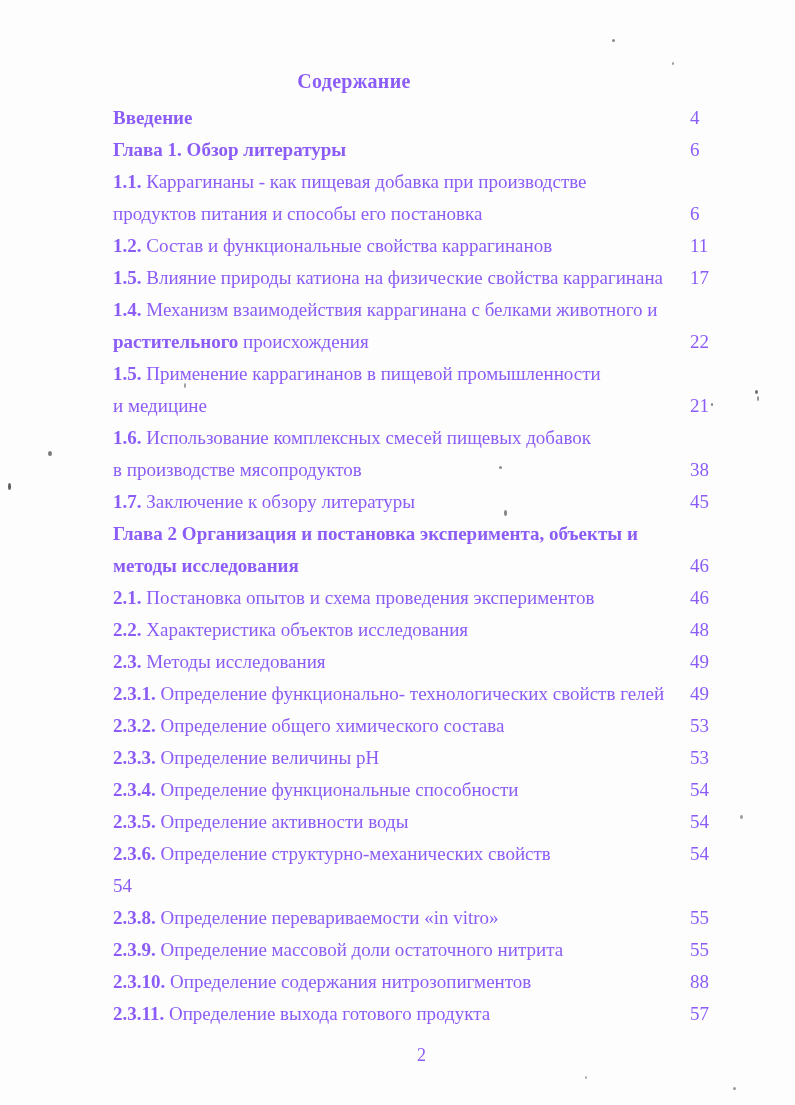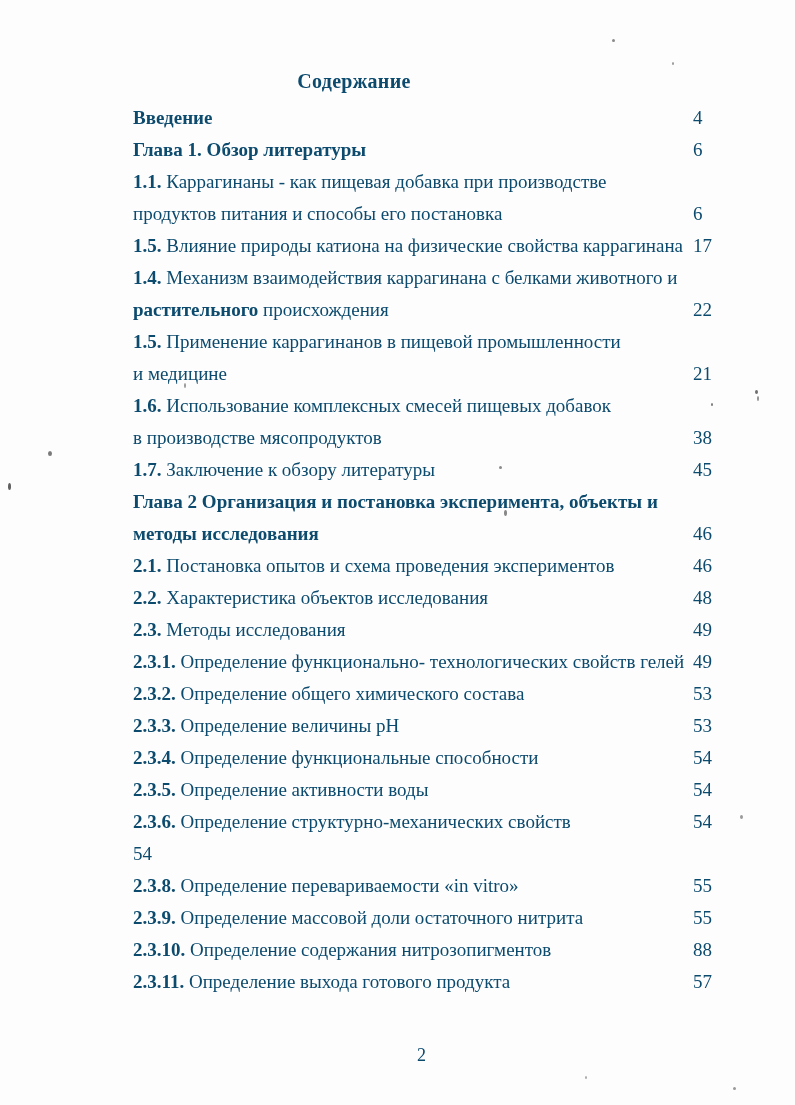--- a/index.html
+++ b/index.html
@@ -8,21 +8,21 @@
     width: 795px;
     height: 1105px;
     background: #fdfdfd;
     overflow: hidden;
   }
   .page {
     position: relative;
     width: 654px;
     height: 1105px;
     font-family: "Liberation Serif", "DejaVu Serif", serif;
-    color: #0c4a6e;
+    color: #8b5cf6;
   }
   .title {
     position: absolute;
     top: 70px;
     left: 0;
     right: 0;
     text-align: center;
     transform: translateX(27px);
     font-size: 20px;
     font-weight: bold;
@@ -32,21 +32,20 @@
     position: absolute;
     top: 102px;
     left: 113px;
     width: 682px;
   }
   .toc-row {
     display: flex;
     height: 32px;
     line-height: 32px;
     font-size: 19px;
-    margin-left: 20px;
   }
   .line-text {
     width: 577px;
     white-space: nowrap;
     overflow: visible;
   }
   .line-text .b {
     font-weight: bold;
   }
   .page-col {
@@ -100,20 +99,24 @@
   <div class="toc-row">
     <span class="line-text"><span class="b">1.1. </span><span>Каррагинаны - как пищевая добавка при производстве</span></span>
     <span class="page-col"></span>
   </div>
 
   <div class="toc-row">
     <span class="line-text"><span class="b"></span><span>продуктов питания и способы его постановка</span></span>
     <span class="page-col">6</span>
   </div>
 
+  <div class="toc-row">
+    <span class="line-text"><span class="b">1.2. </span><span>Состав и функциональные свойства каррагинанов</span></span>
+    <span class="page-col">11</span>
+  </div>
 
   <div class="toc-row">
     <span class="line-text"><span class="b">1.5. </span><span>Влияние природы катиона на физические свойства каррагинана</span></span>
     <span class="page-col">17</span>
   </div>
 
   <div class="toc-row">
     <span class="line-text"><span class="b">1.4. </span><span>Механизм взаимодействия каррагинана с белками животного и</span></span>
     <span class="page-col"></span>
   </div>

